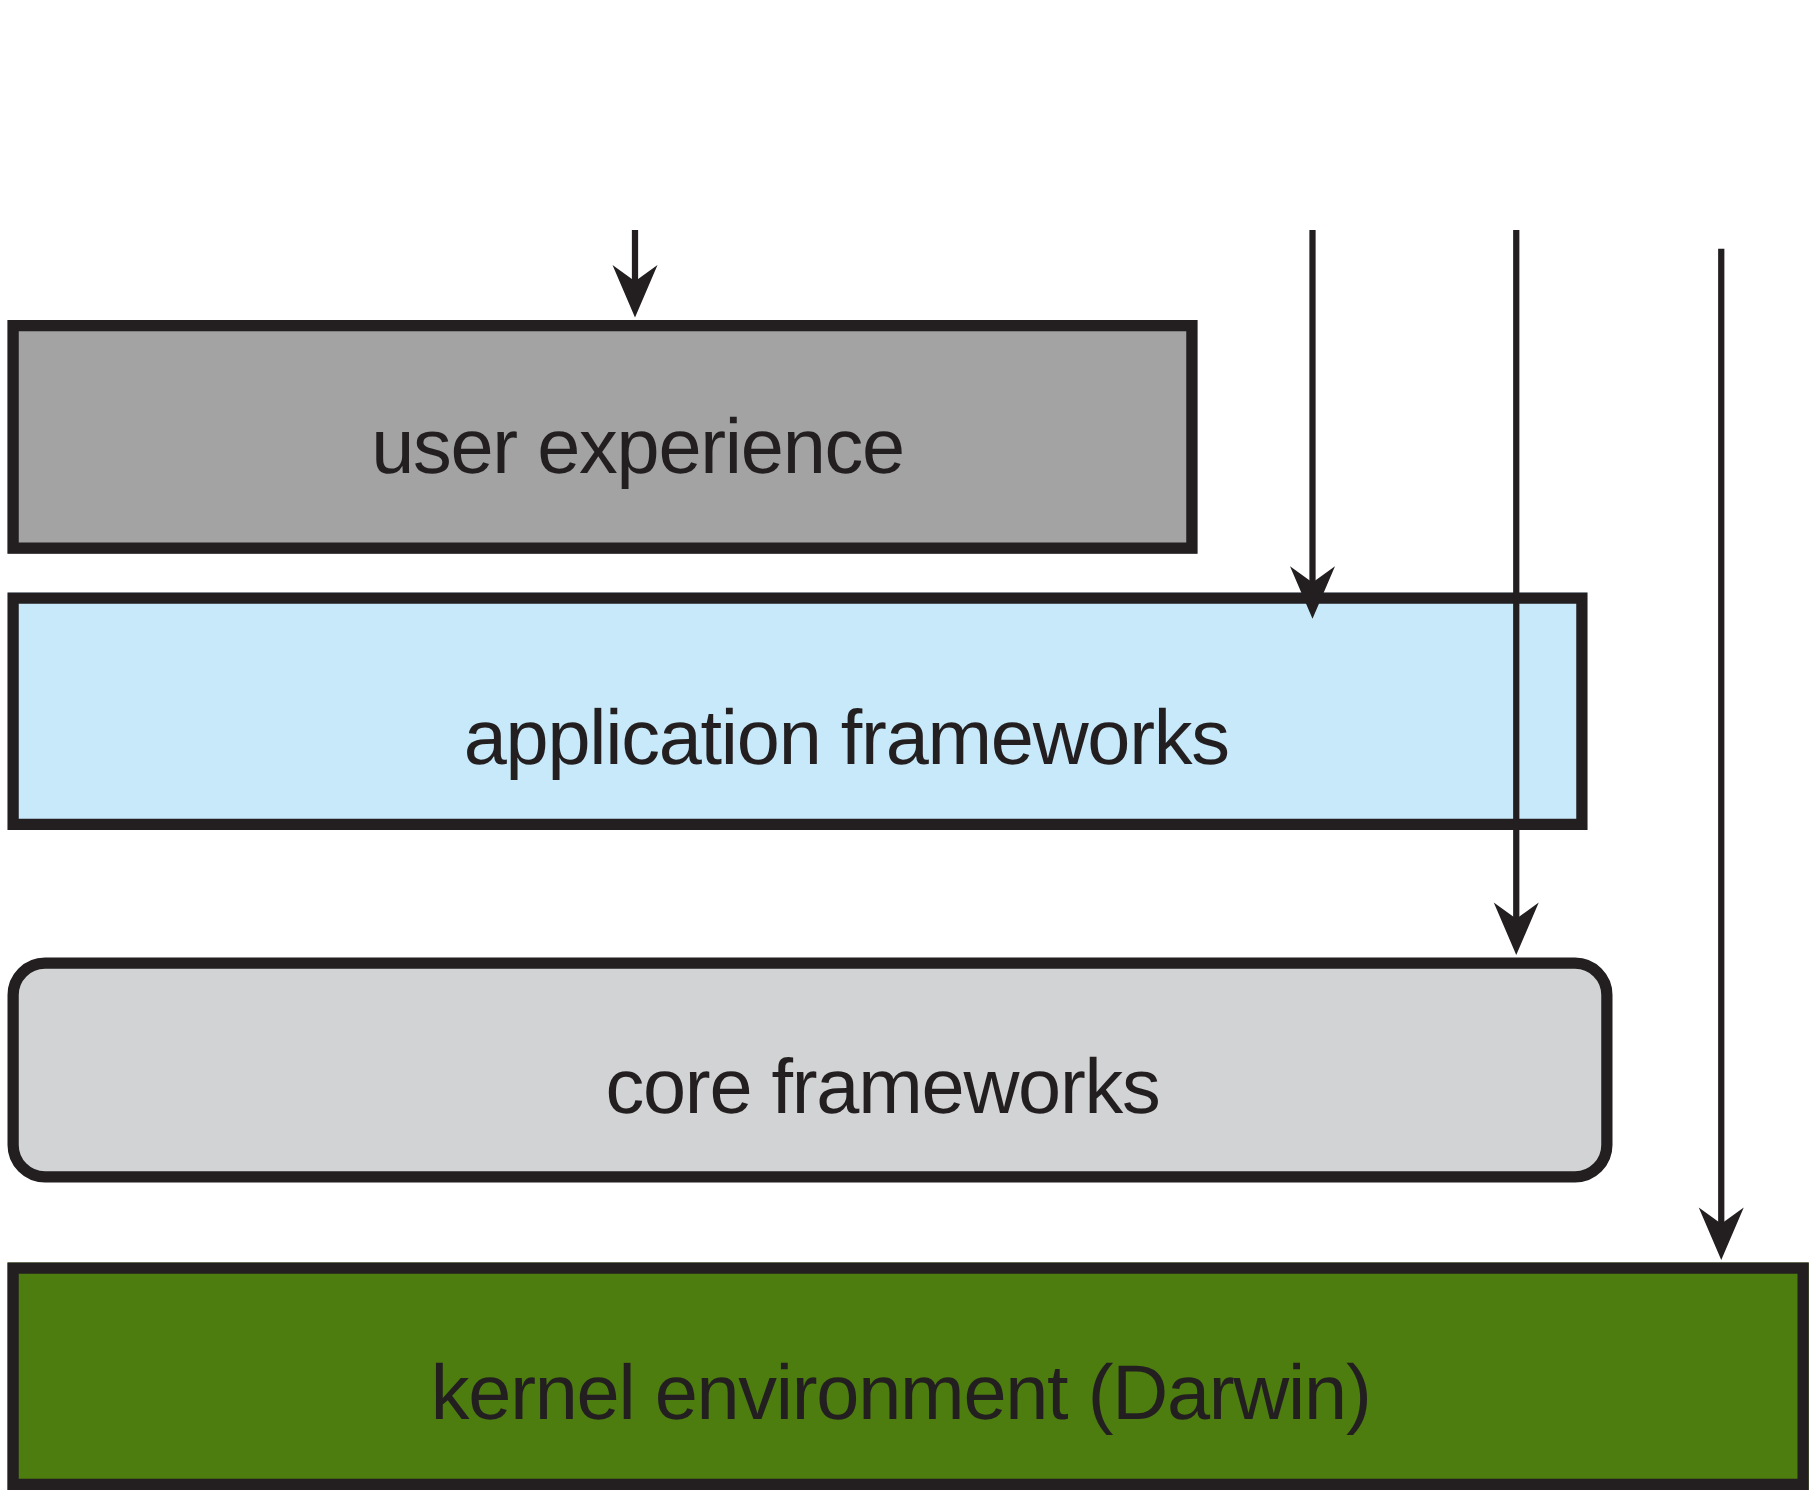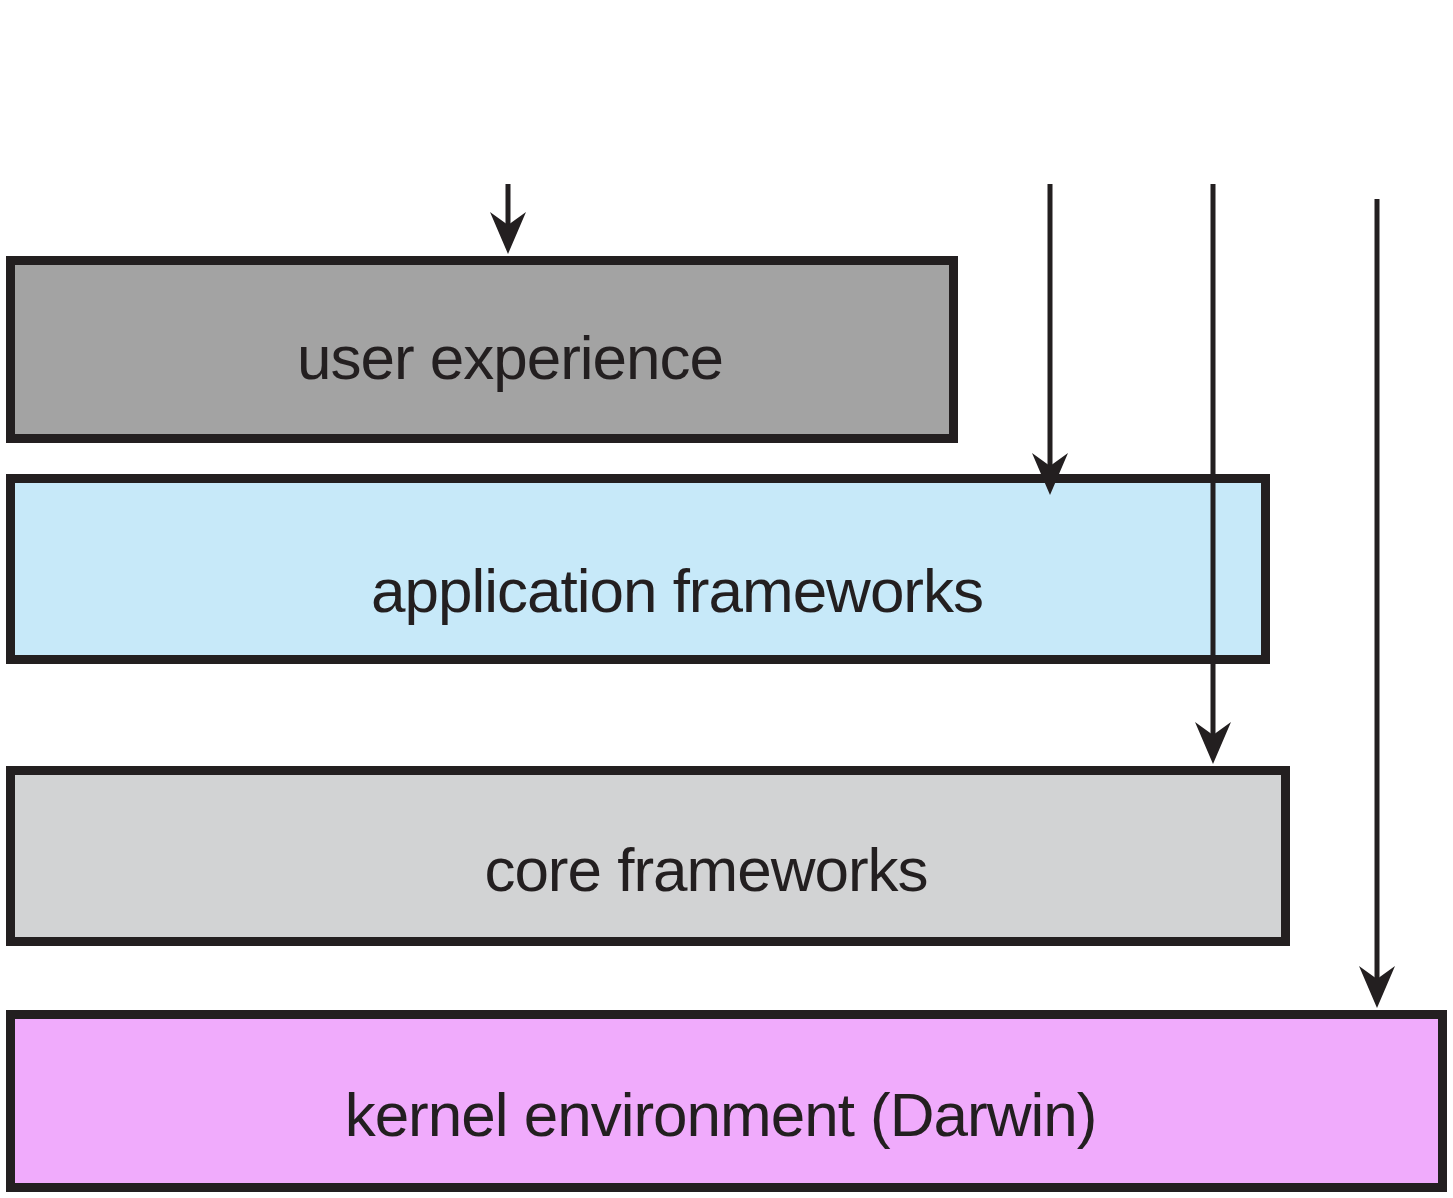--- a/index.html
+++ b/index.html
@@ -60,25 +60,25 @@
 
 
   <div class="box" id="box-user-exp" style="background-color: #a3a3a3;">
     <span class="label">user experience</span>
   </div>
 
   <div class="box" id="box-app-frameworks" style="background-color: rgb(199, 233, 249);">
     <span class="label">application frameworks</span>
   </div>
 
-  <div class="box" id="box-core-frameworks" style="background-color: rgb(210, 211, 212);">
+  <div class="box" id="box-core-frameworks" style="background-color: rgb(210, 211, 212); border-radius: 30px;">
     <span class="label">core frameworks</span>
   </div>
 
-  <div class="box" id="box-kernel" style="background-color: #f0abfc;">
+  <div class="box" id="box-kernel" style="background-color: #4d7c0f;">
     <span class="label">kernel environment (Darwin)</span>
   </div>
 
   <svg class="arrows-svg" viewBox="0 0 1453 1198">
 
     <g>
       <line x1="508" y1="184" x2="508" y2="228" stroke-width="5" style="stroke: rgb(35, 31, 32);"></line>
       <polygon points="508,254 490,212 508,225 526,212" style="fill: rgb(35, 31, 32);"></polygon>
     </g>
 

